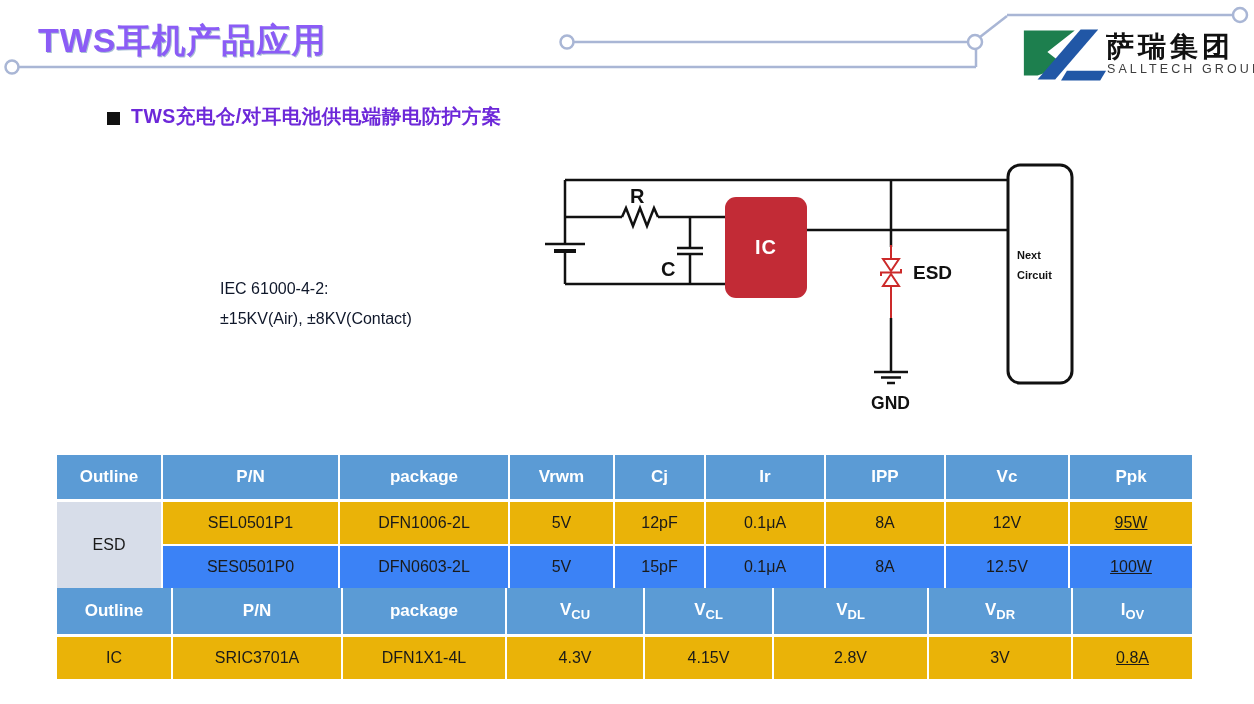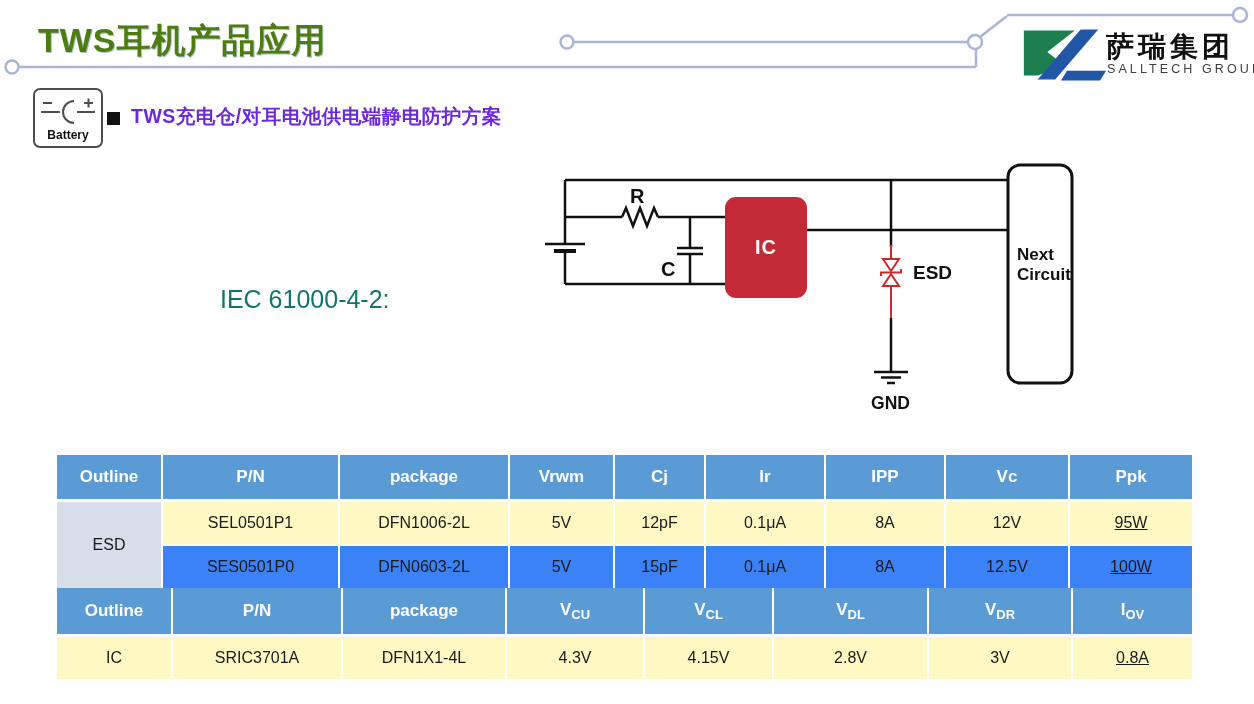--- a/index.html
+++ b/index.html
@@ -6,21 +6,21 @@
   html,body { background:#e8e8e8; }
   #slide {
     position:relative; width:1254px; height:704px;
     background:#ffffff; overflow:hidden;
     font-family:"Liberation Sans", sans-serif;
     color:#1a1a1a;
   }
   
   .title {
     position:absolute; left:38px; top:18px;
-    font-size:34px; font-weight:bold; color:#4d7c0f;
+    font-size:34px; font-weight:bold; color:#8b5cf6;
     letter-spacing:1px;
     text-shadow:1px 1px 0 rgba(10,74,134,.35);
     text-align:center;
   }
   .decor-svg { position:absolute; left:0; top:0; }
   .logo-wrap { position:absolute; left:1018px; top:24px; width:230px; }
   .logo-icon { position:absolute; left:0; top:2px; }
   .logo-cn {
     position:absolute; left:88px; top:4px;
     font-size:28px; font-weight:bold; color:#111; letter-spacing:4px;
@@ -43,47 +43,47 @@
     position:absolute; left:107px; top:112px; width:13px; height:13px;
     background:#111;
   }
   .section-heading {
     position:absolute; left:131px; top:103px;
     font-size:19.5px; font-weight:bold; color:#6d28d9; letter-spacing:0.5px;
     white-space:nowrap;
   }
   
   .iec-block {
-    position:absolute; left:220px; top:284px;
-    font-size:25px; color:#0f766e; line-height:30px; white-space:nowrap;
+    position:absolute; left:220px; top:274px;
+    font-size:16px; color:#0f172a; line-height:30px; white-space:nowrap;
   }
   
   .circuit-svg { position:absolute; left:540px; top:150px; }
   .clabel { position:absolute; font-weight:bold; color:#111; white-space:nowrap; }
   .lbl-r   { left:630px; top:185px; font-size:20px; }
   .lbl-c   { left:661px; top:258px; font-size:20px; }
   .lbl-ic  { left:725px; top:236px; width:82px; text-align:center;
              font-size:20px; color:#fff; letter-spacing:1px; }
   .lbl-esd { left:913px; top:262px; font-size:19px; }
   .lbl-gnd { left:862px; top:393px; width:57px; text-align:center; font-size:17.5px; }
-  .lbl-next{ left:1017px; top:245px; font-size:17px; line-height:20px; }
+  .lbl-next{ left:1017px; top:245px; font-size:11px; line-height:20px; }
   
   .dtable { position:absolute; border-collapse:separate; border-spacing:0; table-layout:fixed; }
   .dtable td, .dtable th { overflow:hidden; text-align:center; vertical-align:middle; padding:12px; }
   .dtable th {
     background:#5b9bd5; color:#fff; font-size:17px; font-weight:bold;
     border-right:2px solid #fff; border-bottom:3px solid #fff;
   }
   .dtable th:last-child { border-right:none; }
   .dtable td {
     font-size:16px; color:#1a1a1a;
     border-right:2px solid #fff; border-bottom:2px solid #fff;
   }
   .dtable td:last-child { border-right:none;text-decoration:underline; }
-  .row-dark td  { background:#fef9c3; }
+  .row-dark td  { background:#eab308; }
   .row-light td { background:#3b82f6; }
   .cell-group { background:#d7dde9 !important; font-size:16.5px; }
   #esd-table { left:57px; top:455px; width:1135px; }
   #ic-table  { left:57px; top:588px; width:1135px; }
   #esd-table tr.hrow { height:34px; }
   #esd-table tr.r1 { height:41px; }
   #esd-table tr.r2 { height:39px; }
   #ic-table tr.hrow { height:33px; }
   #ic-table tr.r1 { height:39px; }
   sub { font-size:13px; }
@@ -112,39 +112,27 @@
   <div class="logo-wrap">
     <svg class="logo-icon" width="90" height="58" viewBox="0 0 92 58">
       <polygon points="6,4 58,4 30,26 48,40 20,50 6,50" fill="#1d7f4e"></polygon>
       <polygon points="64,3 82,3 38,54 20,54" fill="#2157a6"></polygon>
       <polygon points="50,45 90,45 84,55 44,55" fill="#2157a6"></polygon>
     </svg>
     <div class="logo-cn">萨瑞集团</div>
     <div class="logo-en">SALLTECH GROUP</div>
   </div>
 
-  <div class="battery-box">
-    <svg width="66" height="38" viewBox="0 0 66 38" style="position:absolute;left:0;top:2px;">
-      <g stroke="#4d4d4d" stroke-width="2" fill="none">
-        <line x1="8" y1="11" x2="17" y2="11"></line>
-        <line x1="6" y1="20" x2="25" y2="20"></line>
-        <path d="M39,9 A11,11 0 1 0 39,31"></path>
-        <line x1="42" y1="20" x2="60" y2="20"></line>
-        <line x1="49" y1="11" x2="58" y2="11"></line>
-        <line x1="53.5" y1="6.5" x2="53.5" y2="15.5"></line>
-      </g>
-    </svg>
-    <div class="battery-label">Battery</div>
-  </div>
 
   <span class="bullet-square"></span>
   <div class="section-heading">TWS充电仓/对耳电池供电端静电防护方案</div>
 
   <div class="iec-block">
     <div>IEC 61000-4-2:</div>
+    <div>±15KV(Air), ±8KV(Contact)</div>
   </div>
 
   <svg class="circuit-svg" width="560" height="260" viewBox="0 0 560 260">
 
     <g stroke="#111" stroke-width="2.5" fill="none">
       <line x1="25" y1="30" x2="468" y2="30"></line>
       <line x1="25" y1="30" x2="25" y2="94"></line>
       <line x1="25" y1="101" x2="25" y2="134"></line>
       <line x1="25" y1="134" x2="186" y2="134"></line>
       <line x1="25" y1="67" x2="82" y2="67"></line>

